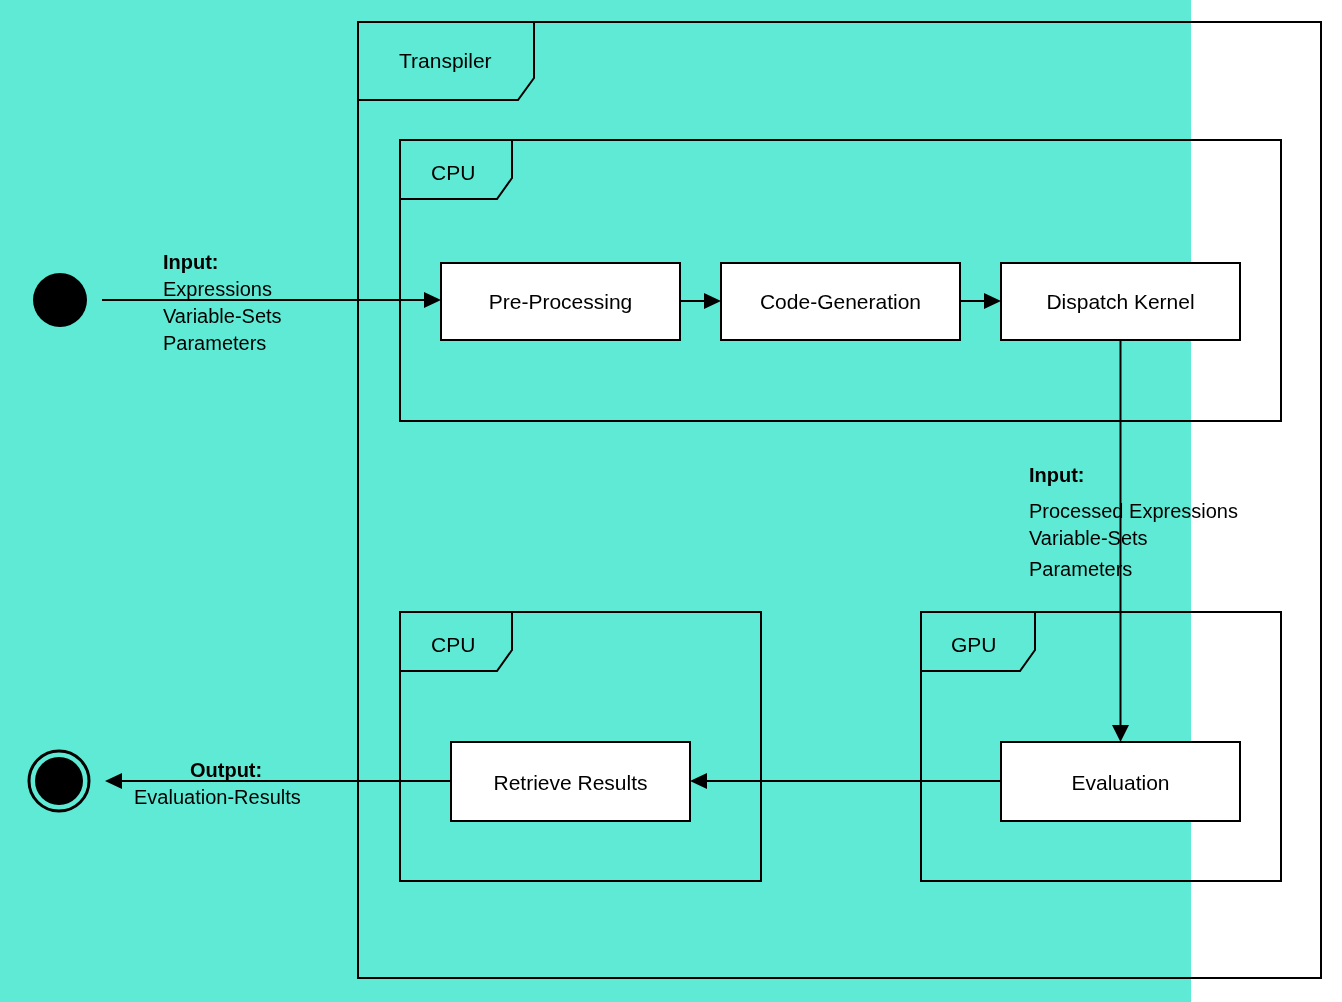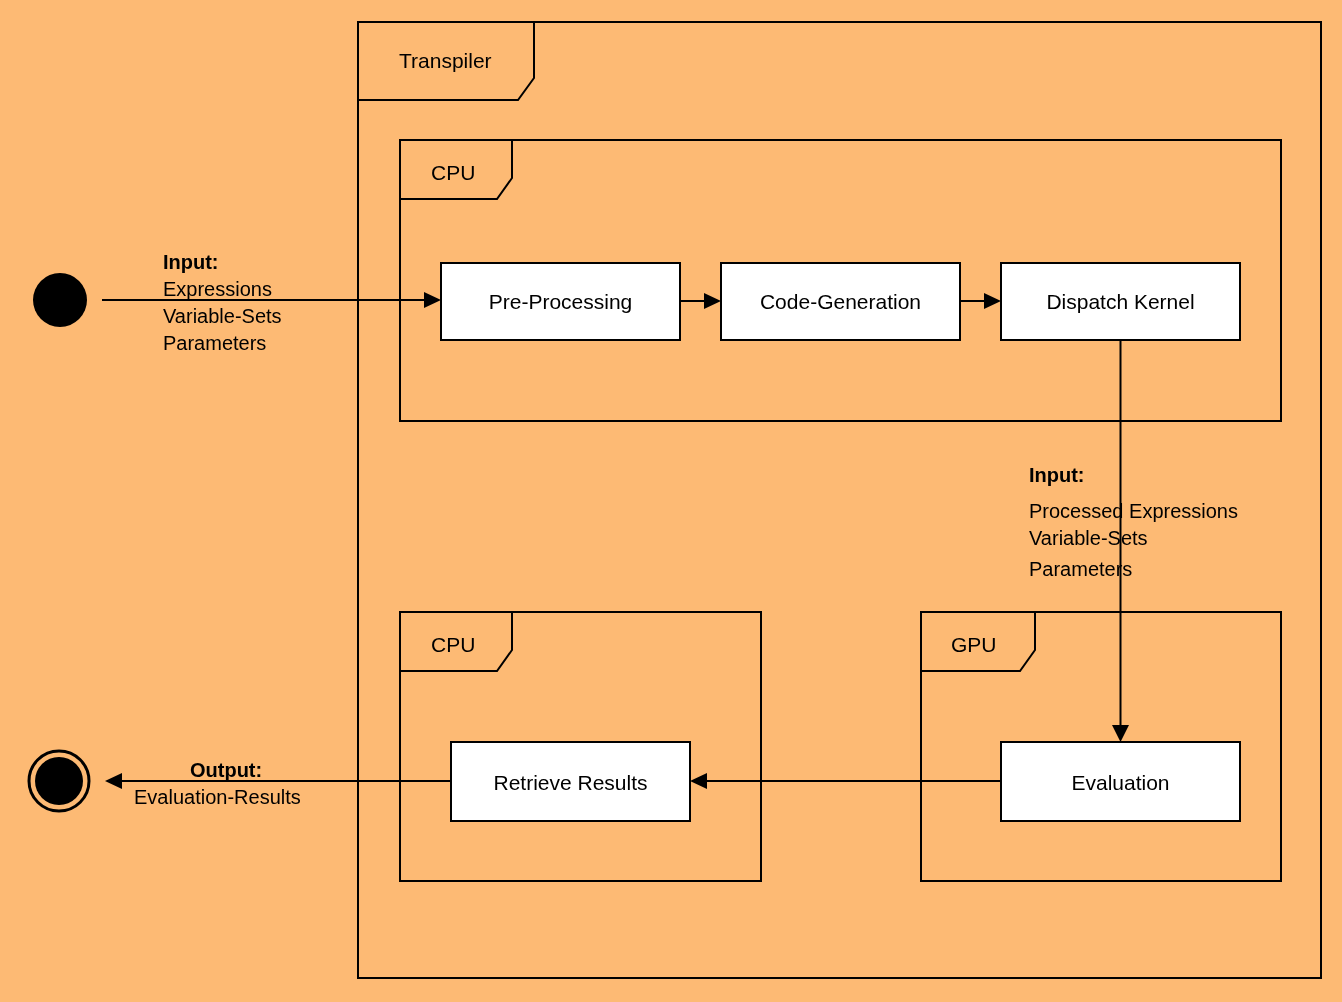--- a/index.html
+++ b/index.html
@@ -9,23 +9,23 @@
     background: #ffffff;
   }
   body {
     width: 1342px;
     height: 1002px;
     overflow: hidden;
     font-family: "Liberation Sans", sans-serif;
   }
   #diagram-root {
     position: relative;
-    width: 1342px;
+    width: 1191px;
     height: 1002px;
-    background: #fdba74;
+    background: #5eead4;
   }
   svg.diagram {
     display: block;
     width: 1342px;
     height: 1002px;
   }
   .frame-outline {
     fill: none;
     stroke: #000000;
     stroke-width: 2;

